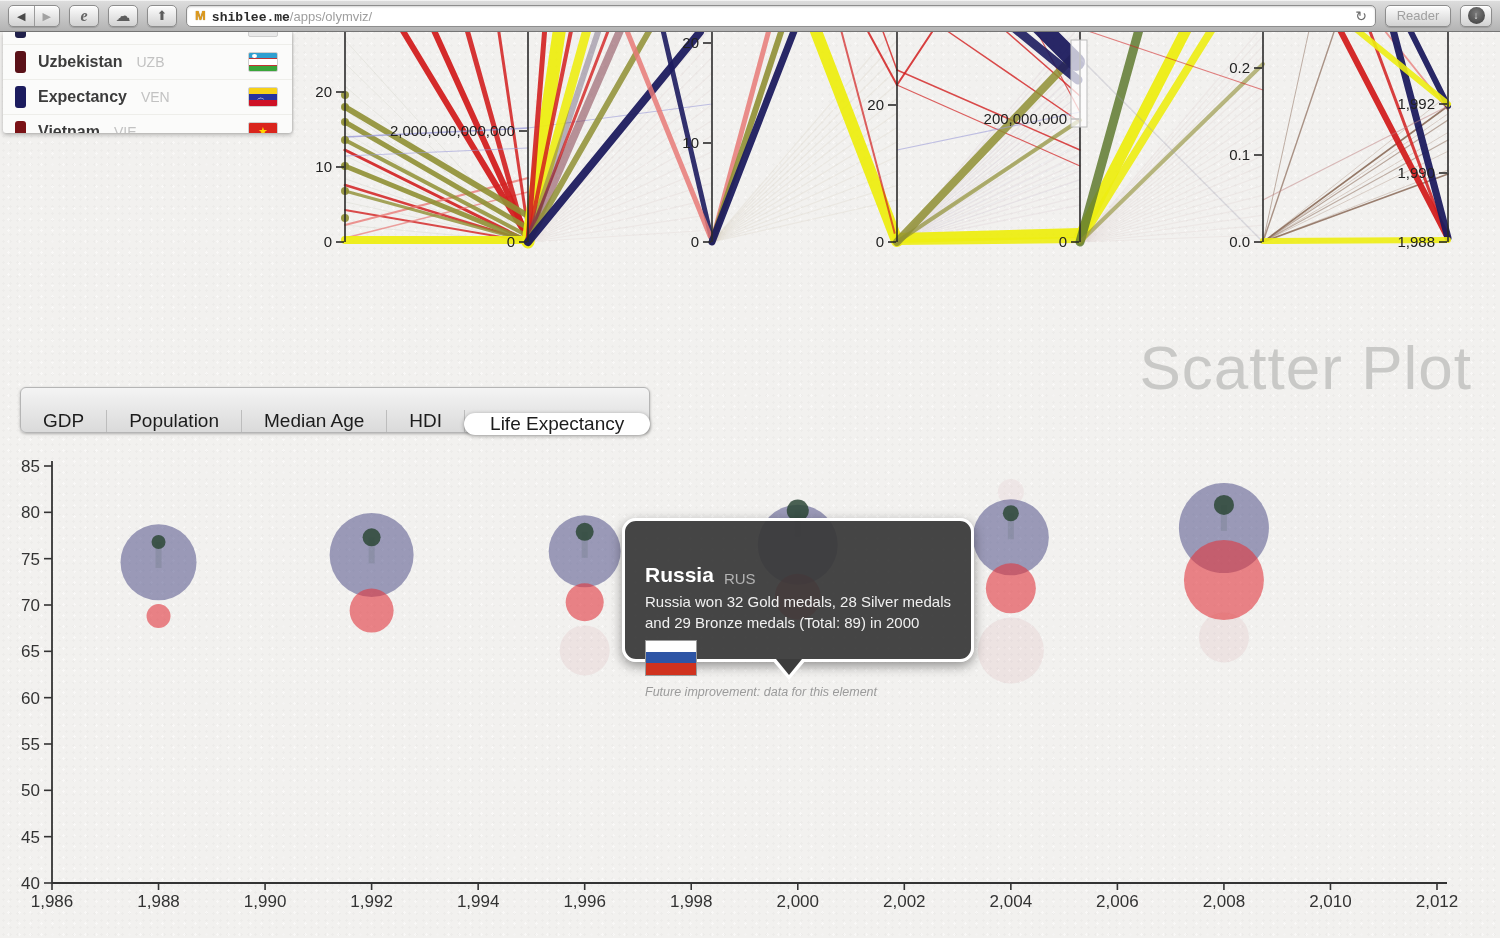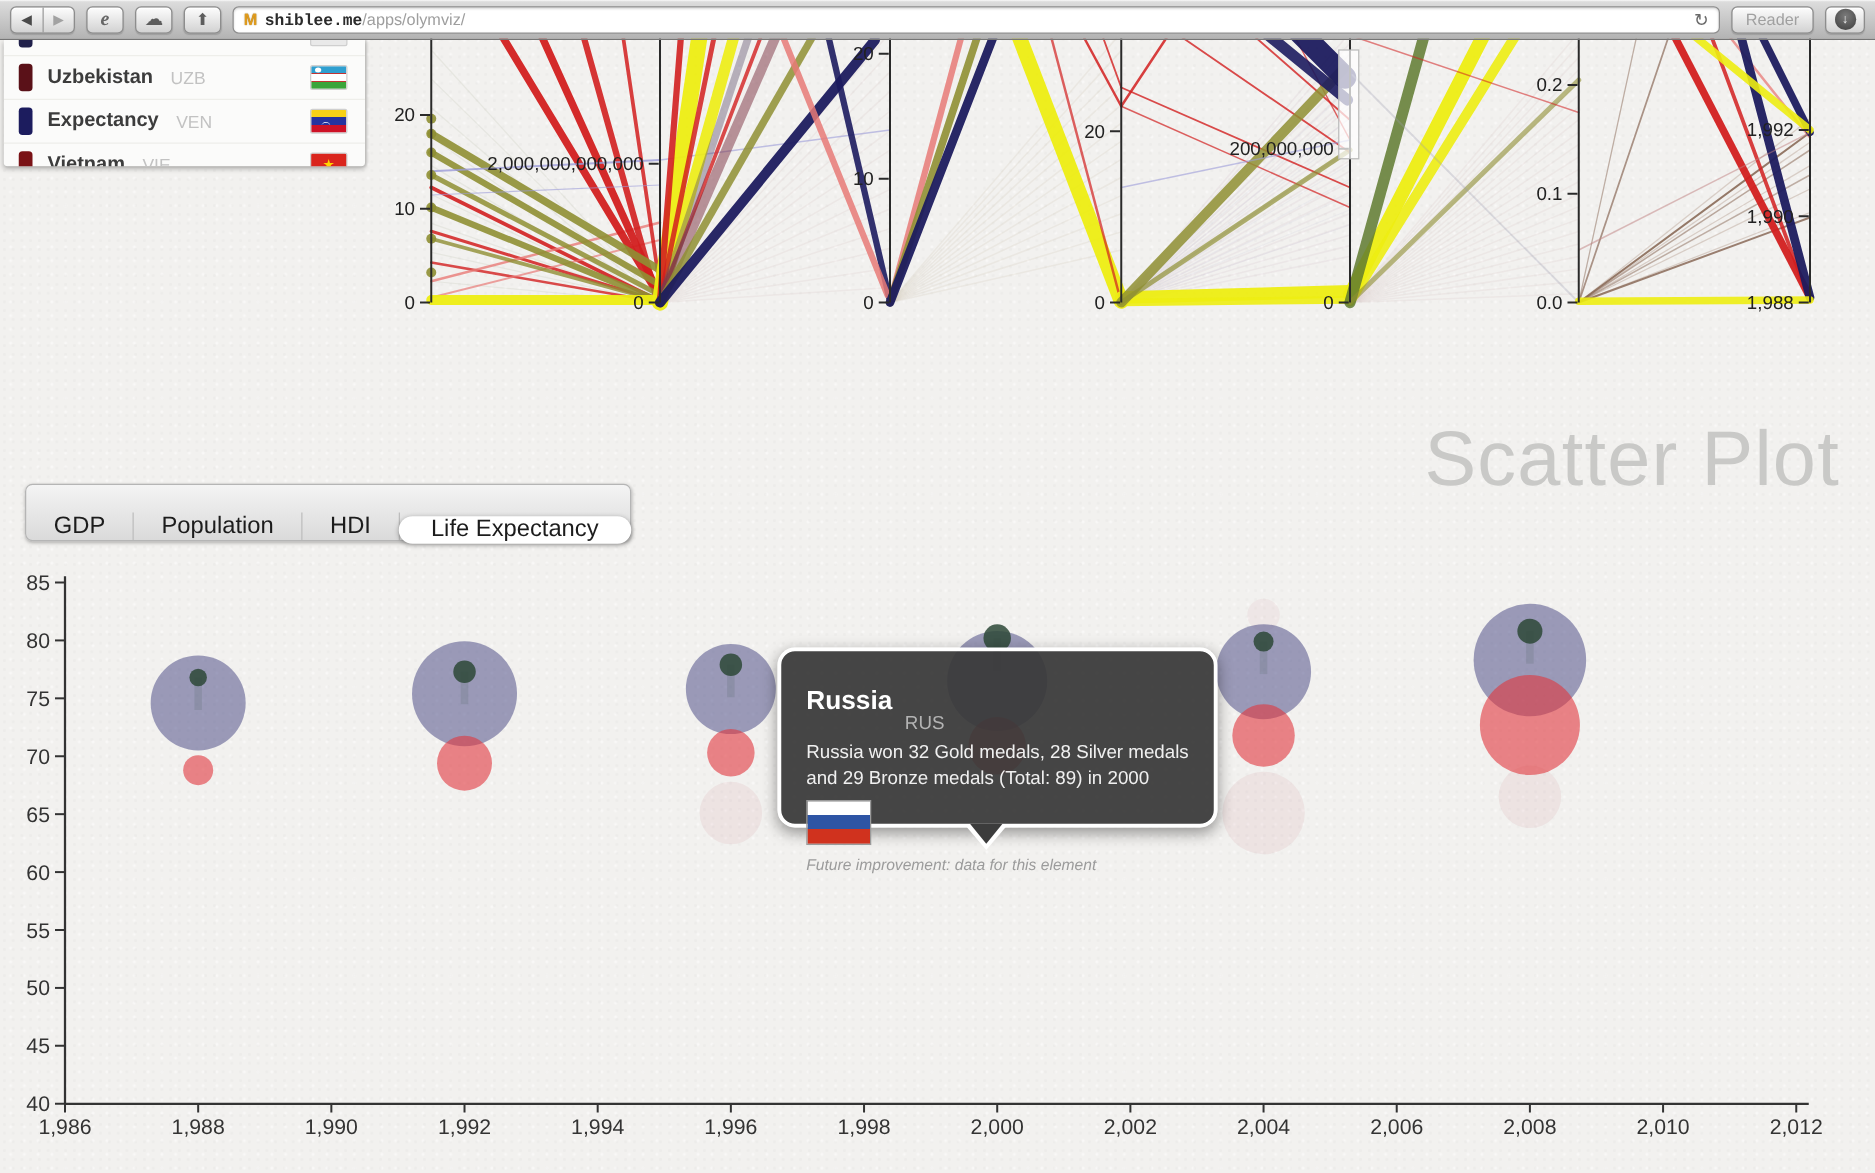--- a/index.html
+++ b/index.html
@@ -99,21 +99,21 @@
   #pc-svg{position:absolute;left:0;top:0;z-index:10;}
   #scatter-svg{position:absolute;left:0;top:0;z-index:12;}
   
   .tooltip{
     position:absolute;left:622px;top:518px;width:352px;height:144px;z-index:50;
     background:rgba(56,56,56,0.93);
     border:3px solid #fff;border-radius:14px;box-sizing:border-box;
     box-shadow:0 4px 12px rgba(0,0,0,.4);
     padding:13px 20px 10px 20px;color:#fff;
   }
-  .tt-title-row{display:flex;align-items:center;gap:10px;}
+  .tt-title-row{display:flex;align-items:flex-end;gap:10px;}
   .tt-title{font-size:21px;font-weight:bold;color:#fff;}
   .tt-code{font-size:15px;color:#b3b3b3;margin-top:36px;}
   .tt-body{font-size:15px;color:#f0f0f0;line-height:1.4;margin-top:4px;width:308px;}
   .tt-flag{width:50px;height:34px;margin-top:7px;border:1px solid #9a9a9a;
     background:linear-gradient(#ffffff 33%,#2e55a5 33%,#2e55a5 66%,#d0321e 66%);}
   .tt-note{font-size:12.5px;font-style:italic;color:#9b9b9b;margin-top:9px;}
   .tt-ptr-outer{position:absolute;left:147px;top:139px;width:0;height:0;
     border-left:17px solid transparent;border-right:17px solid transparent;border-top:20px solid #fff;}
   .tt-ptr-inner{position:absolute;left:151px;top:138px;width:0;height:0;
     border-left:13px solid transparent;border-right:13px solid transparent;border-top:16px solid rgba(56,56,56,0.98);}
@@ -391,20 +391,21 @@
         <span class="cname">Vietnam</span>
         <span class="ccode">VIE</span>
         <span class="flag flag-vie"></span>
       </div>
     </div>
 </div>
 
 <div class="tabbar" id="tabbar">
     <div class="tab">GDP</div>
     <div class="tab">Population</div>
+    <div class="tab">Median Age</div>
     <div class="tab">HDI</div>
     <div class="tab active">Life Expectancy</div>
   </div>
 
 <div class="watermark">Scatter Plot</div>
 
 <svg id="scatter-svg" width="1500" height="938">
     <line x1="52" y1="461" x2="52" y2="883" stroke="#333" stroke-width="1.8"></line>
     <line x1="52" y1="883" x2="1447" y2="883" stroke="#333" stroke-width="1.8"></line>
     <line x1="44" y1="466" x2="52" y2="466" stroke="#333" stroke-width="1.6"></line>

